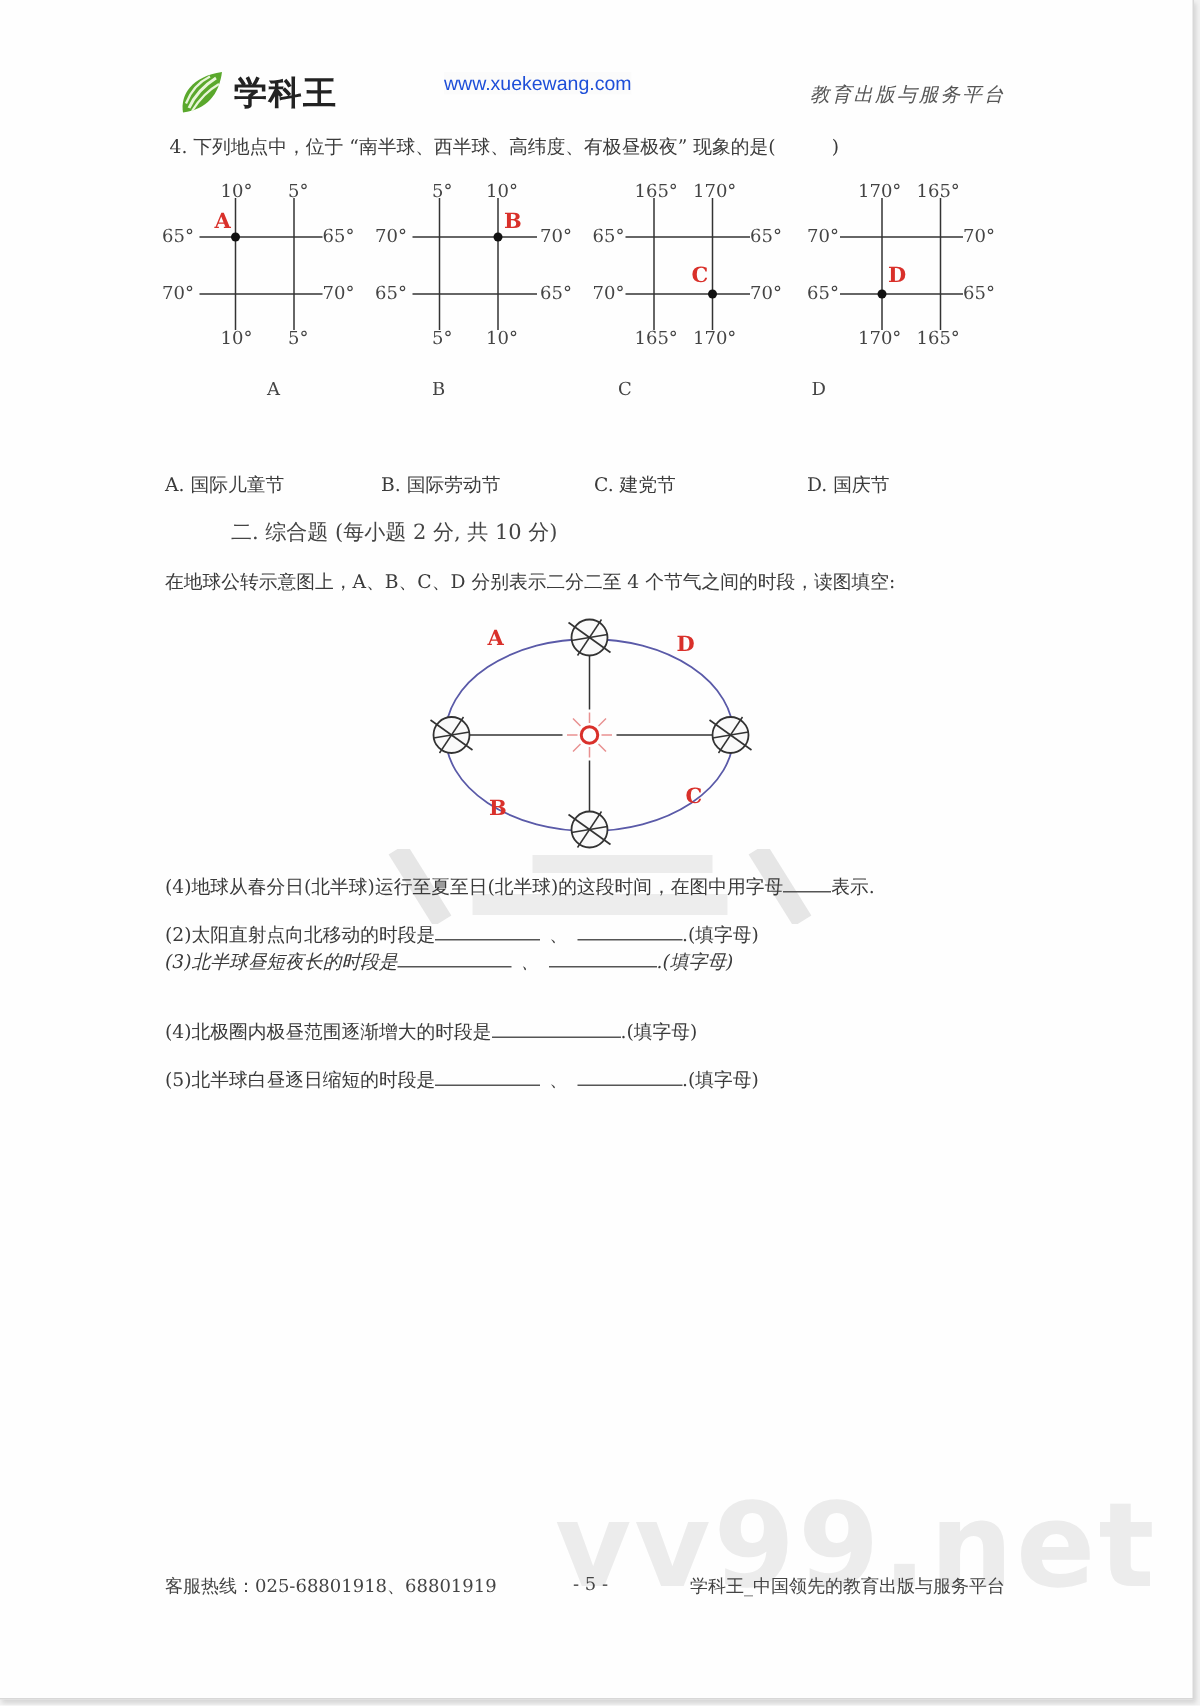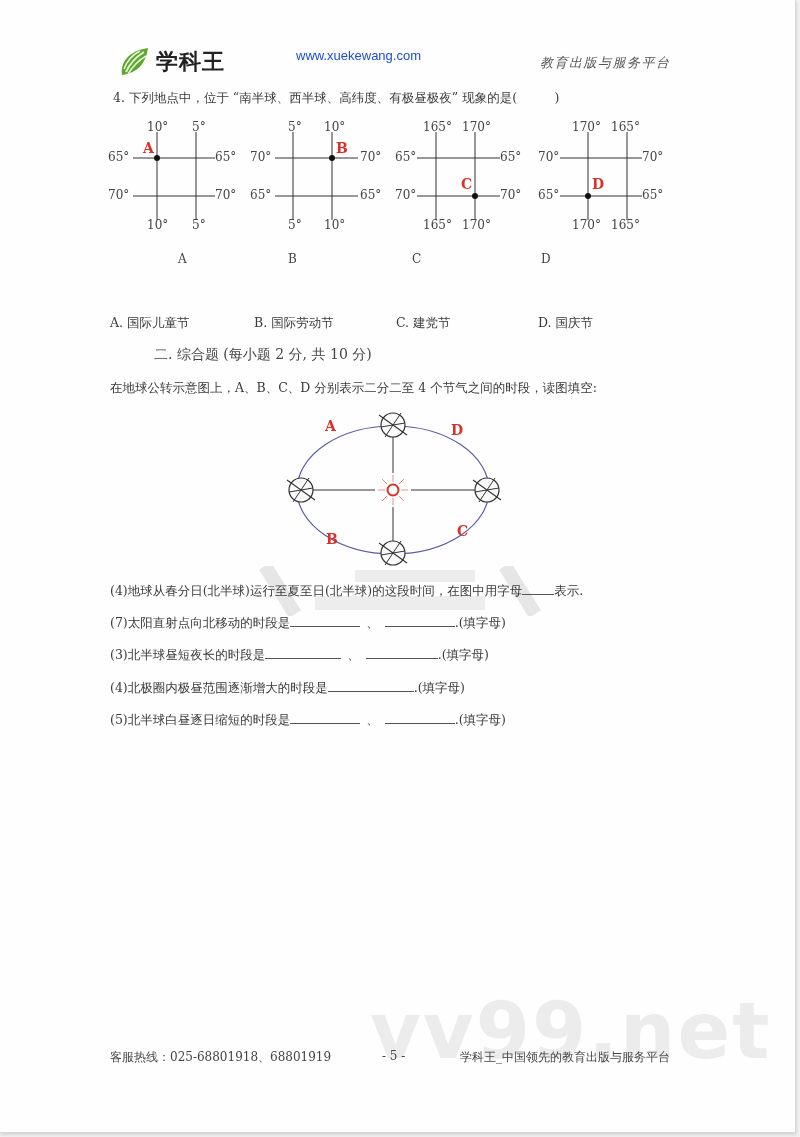--- a/index.html
+++ b/index.html
@@ -202,23 +202,23 @@
       <path d="M250 0 L280 48" stroke="#e6e6e6" stroke-width="14"></path>
       <rect x="100" y="4" width="120" height="12" fill="#ececec"></rect>
       <rect x="60" y="30" width="170" height="14" fill="#ededed"></rect>
     </svg>
   </div>
 
   <div class="abs q" style="left:110px; top:582px;">
     <span>(4)地球从春分日(北半球)运行至夏至日(北半球)的这段时间，在图中用字母</span><span class="blank" style="width:32px;"></span><span>表示.</span>
   </div>
   <div class="abs q" style="left:110px; top:614px;">
-    <span>(7)太阳直射点向北移动的时段是</span><span class="blank" style="width:70px;"></span><span style="margin:0 6px;">、</span><span class="blank" style="width:70px;"></span><span>.(填字母)</span>
-  </div>
-  <div class="abs q" style="left:110px; top:646px;">
+    <span>(2)太阳直射点向北移动的时段是</span><span class="blank" style="width:70px;"></span><span style="margin:0 6px;">、</span><span class="blank" style="width:70px;"></span><span>.(填字母)</span>
+  </div>
+  <div class="abs q" style="left:110px; top:632px;font-style:italic;">
     <span>(3)北半球昼短夜长的时段是</span><span class="blank" style="width:76px;"></span><span style="margin:0 6px;">、</span><span class="blank" style="width:72px;"></span><span>.(填字母)</span>
   </div>
   <div class="abs q" style="left:110px; top:679px;">
     <span>(4)北极圈内极昼范围逐渐增大的时段是</span><span class="blank" style="width:86px;"></span><span>.(填字母)</span>
   </div>
   <div class="abs q" style="left:110px; top:711px;">
     <span>(5)北半球白昼逐日缩短的时段是</span><span class="blank" style="width:70px;"></span><span style="margin:0 6px;">、</span><span class="blank" style="width:70px;"></span><span>.(填字母)</span>
   </div>
 
   <div class="abs wm">vv99.net</div>

